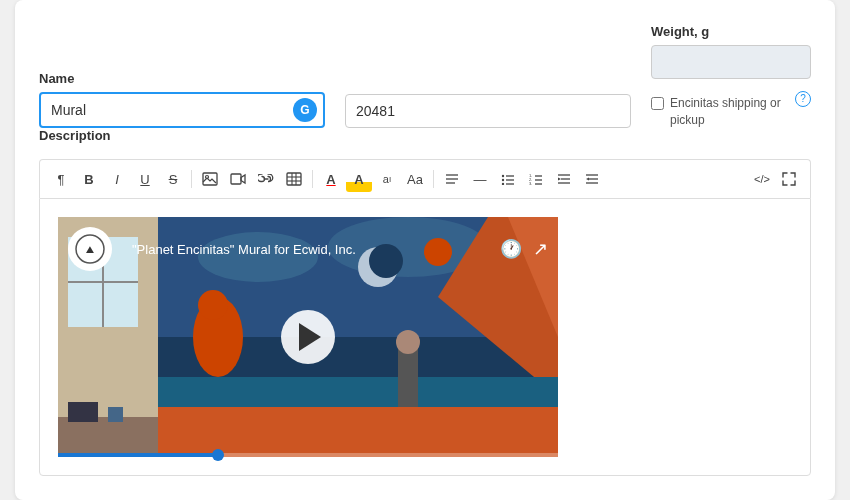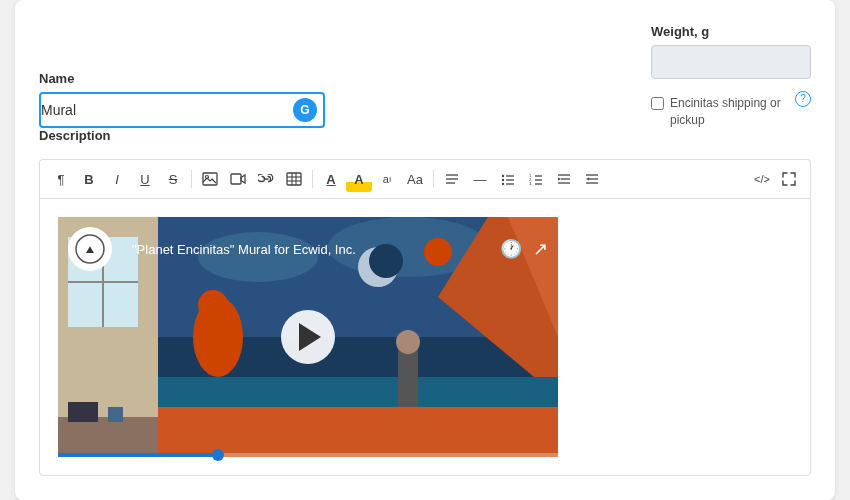--- a/index.html
+++ b/index.html
@@ -38,21 +38,21 @@
       font-weight: 600;
       color: #333;
     }
     .input-wrapper {
       position: relative;
       display: flex;
       align-items: center;
     }
     .text-input {
       width: 100%;
-      padding: 8px 36px 8px 0;
+      padding: 8px 36px 8px 10px;
       border: 2px solid #2196f3;
       border-radius: 4px;
       font-size: 14px;
       color: #333;
       outline: none;
     }
     .text-input.normal {
       border: 1px solid #ccc;
     }
     .text-input.weight-input {
@@ -242,20 +242,23 @@
       <label class="field-label">Name</label>
       <div class="input-wrapper">
         <input type="text" class="text-input" value="Mural" style="">
         <div class="g-icon">
           <span>G</span>
         </div>
       </div>
     </div>
 
     <div class="field-group sku">
+      <div class="input-wrapper">
+        <input type="text" class="text-input normal" value="20481" style="">
+      </div>
     </div>
 
     <div class="field-group weight">
       <label class="field-label">Weight, g</label>
       <div class="input-wrapper">
         <input type="text" class="text-input weight-input" value="" style="">
       </div>
       <div style="display:flex; align-items:flex-start; gap:6px; margin-top:6px;">
         <div class="checkbox-row">
           <input type="checkbox" style="">

